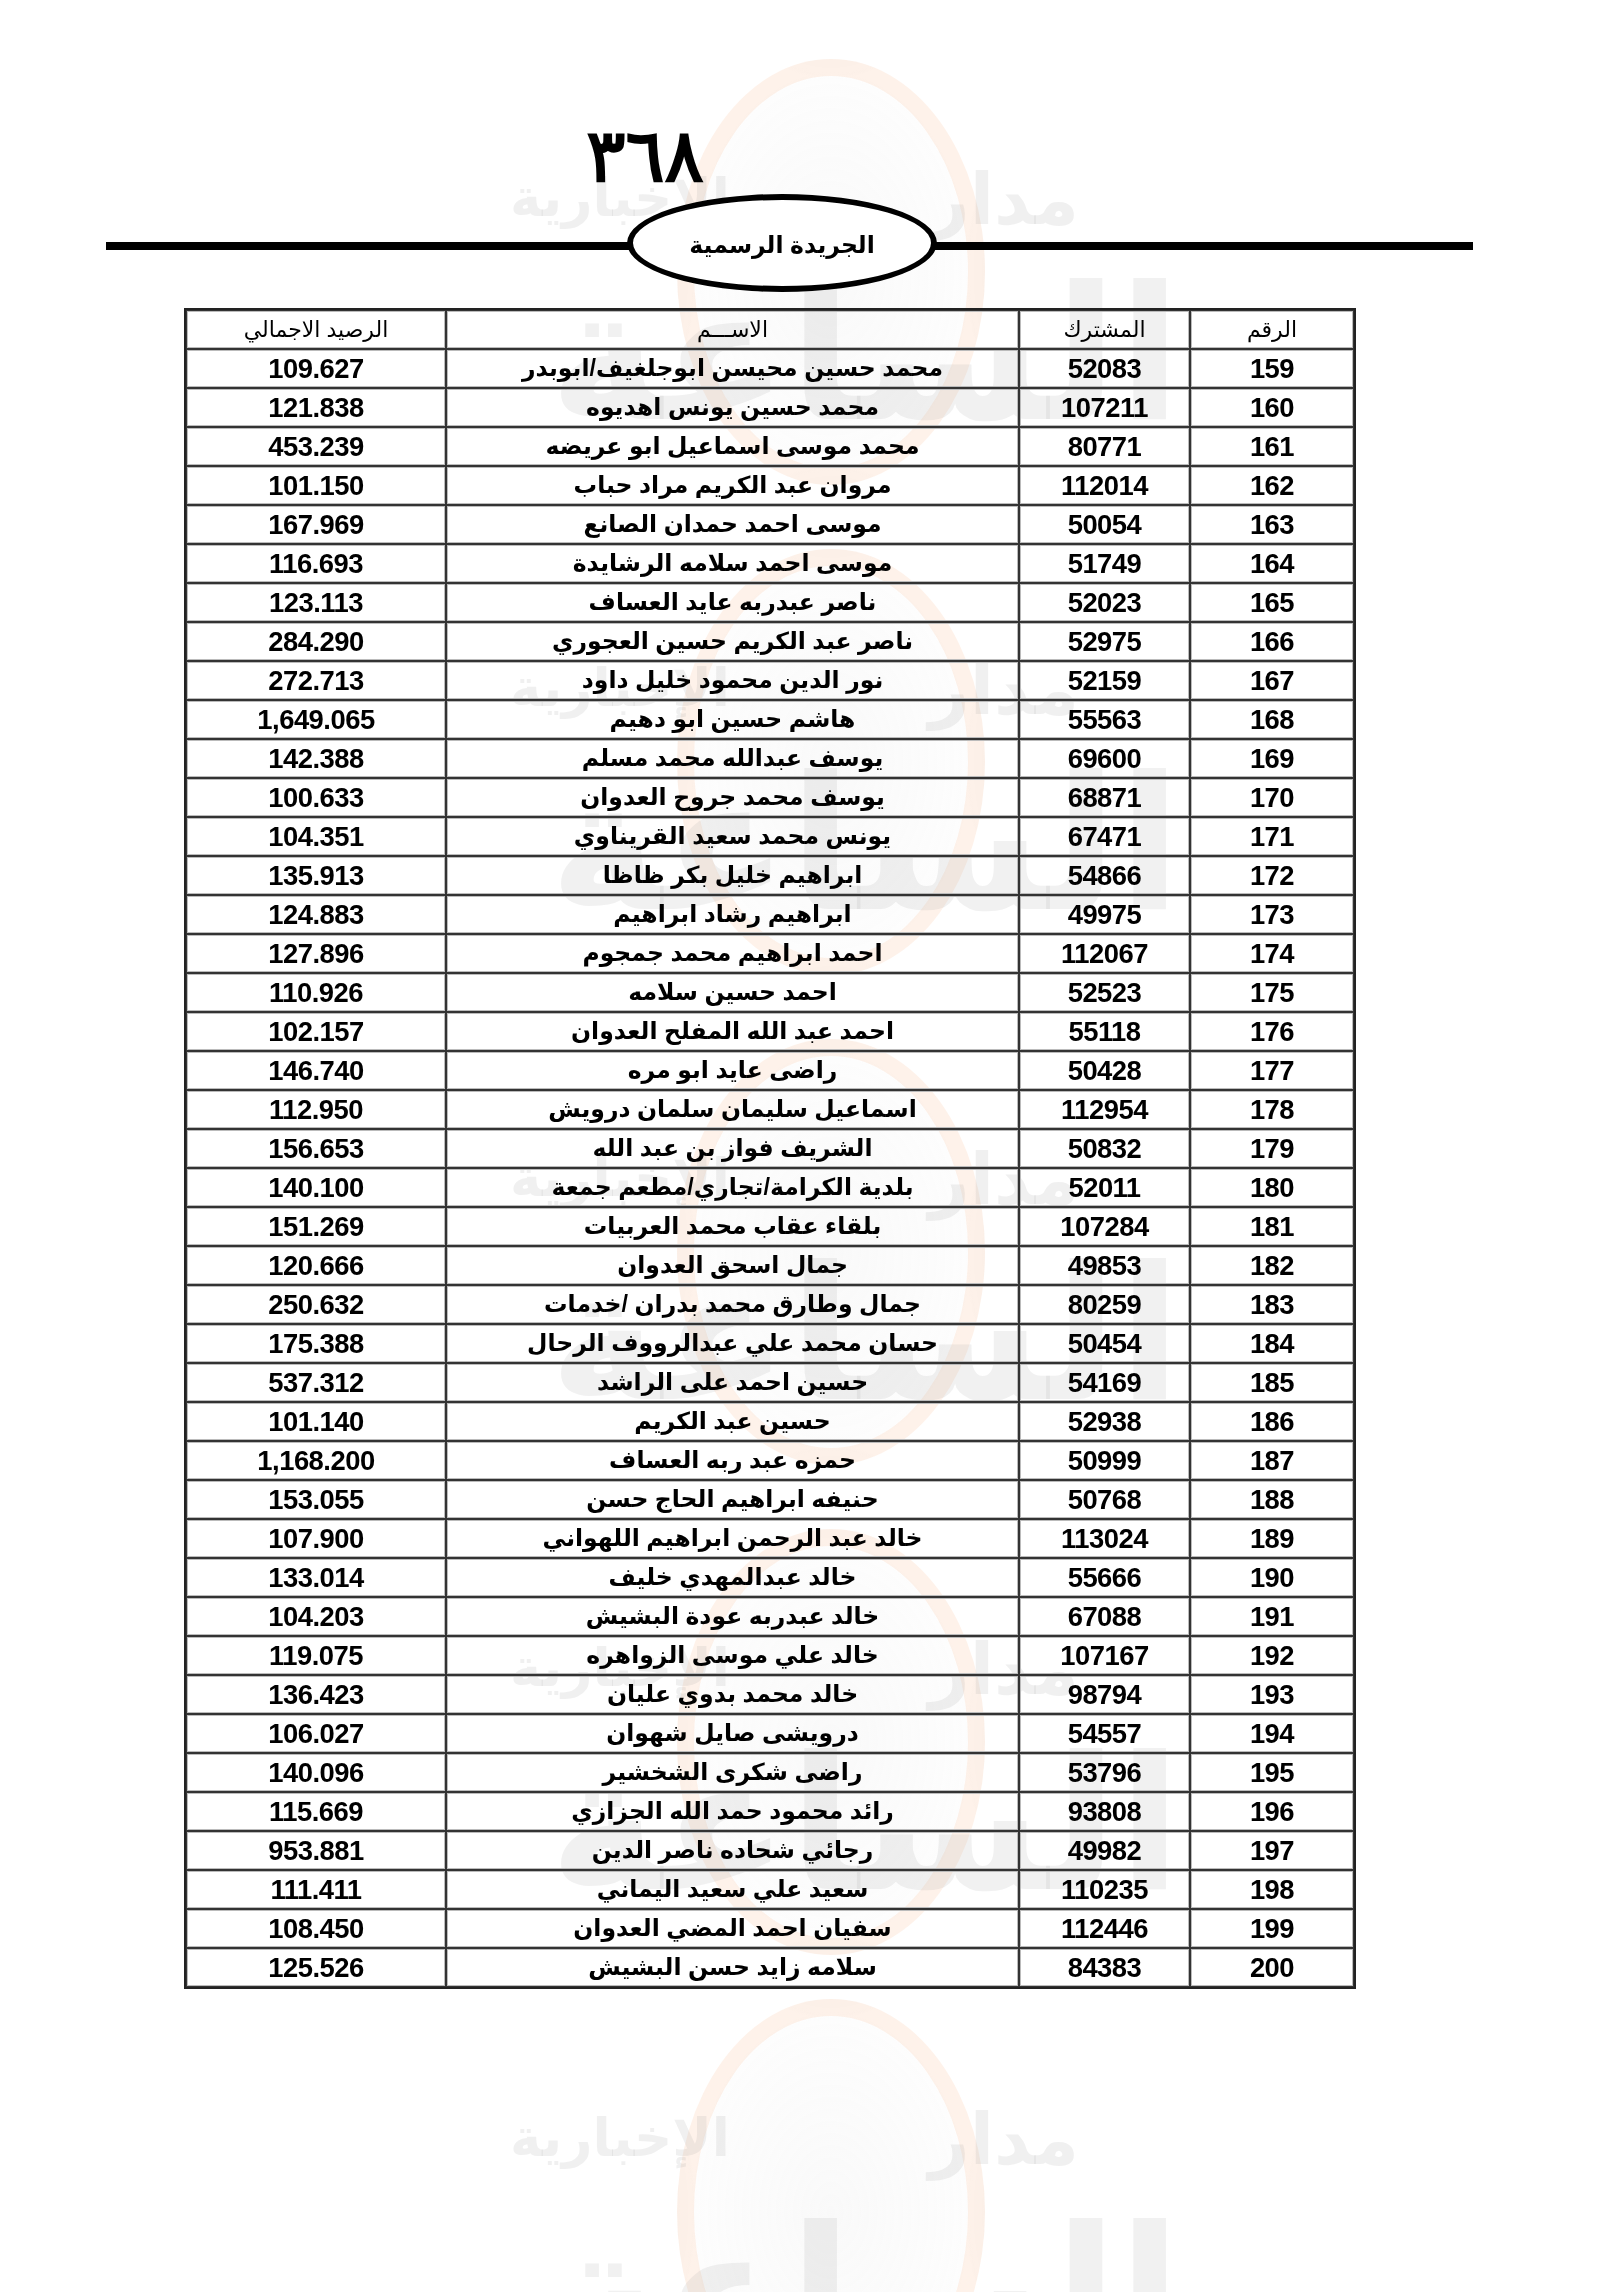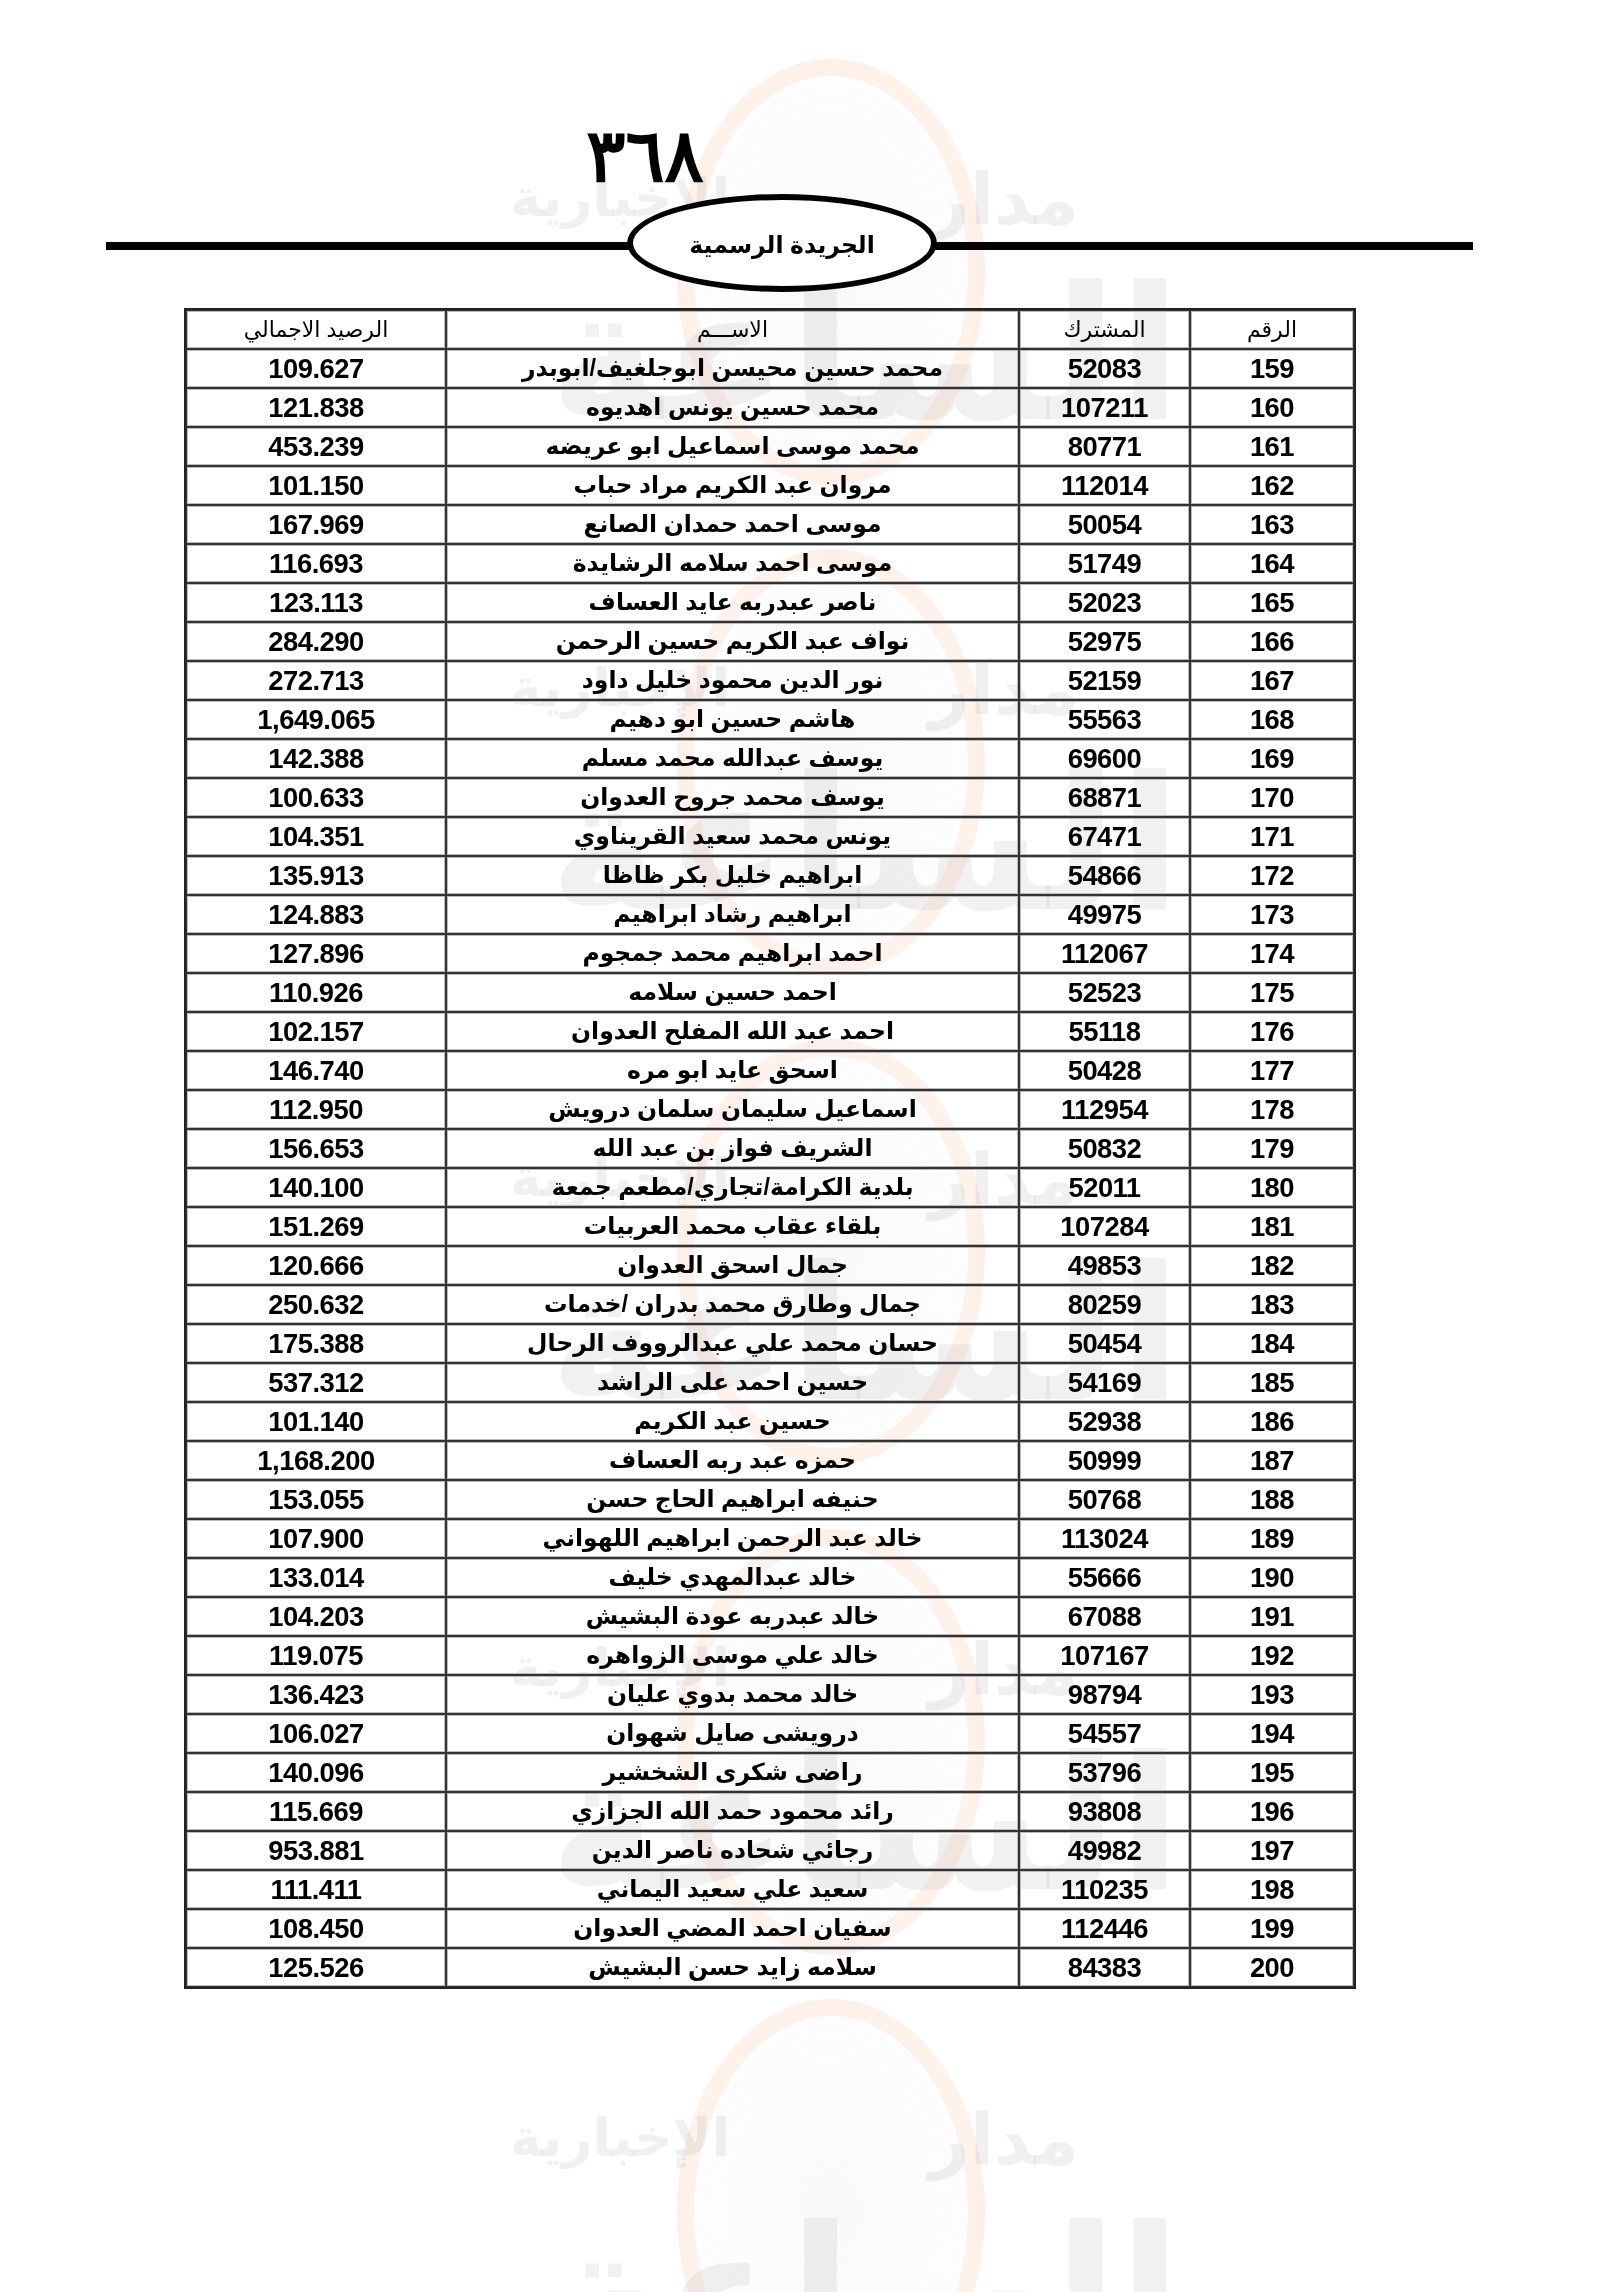--- a/index.html
+++ b/index.html
@@ -244,21 +244,21 @@
         </tr>
         <tr>
           <td class="num">165</td>
           <td class="sub">52023</td>
           <td class="name">ناصر عبدربه عايد العساف</td>
           <td class="balance">123.113</td>
         </tr>
         <tr>
           <td class="num">166</td>
           <td class="sub">52975</td>
-          <td class="name">نواف  عبد الكريم حسين الرحمن</td>
+          <td class="name">ناصر  عبد الكريم حسين العجوري</td>
           <td class="balance">284.290</td>
         </tr>
         <tr>
           <td class="num">167</td>
           <td class="sub">52159</td>
           <td class="name">نور الدين محمود خليل داود</td>
           <td class="balance">272.713</td>
         </tr>
         <tr>
           <td class="num">168</td>
@@ -310,21 +310,21 @@
         </tr>
         <tr>
           <td class="num">176</td>
           <td class="sub">55118</td>
           <td class="name">احمد عبد الله المفلح العدوان</td>
           <td class="balance">102.157</td>
         </tr>
         <tr>
           <td class="num">177</td>
           <td class="sub">50428</td>
-          <td class="name">اسحق عايد ابو مره</td>
+          <td class="name">راضى عايد ابو مره</td>
           <td class="balance">146.740</td>
         </tr>
         <tr>
           <td class="num">178</td>
           <td class="sub">112954</td>
           <td class="name">اسماعيل سليمان سلمان درويش</td>
           <td class="balance">112.950</td>
         </tr>
         <tr>
           <td class="num">179</td>

